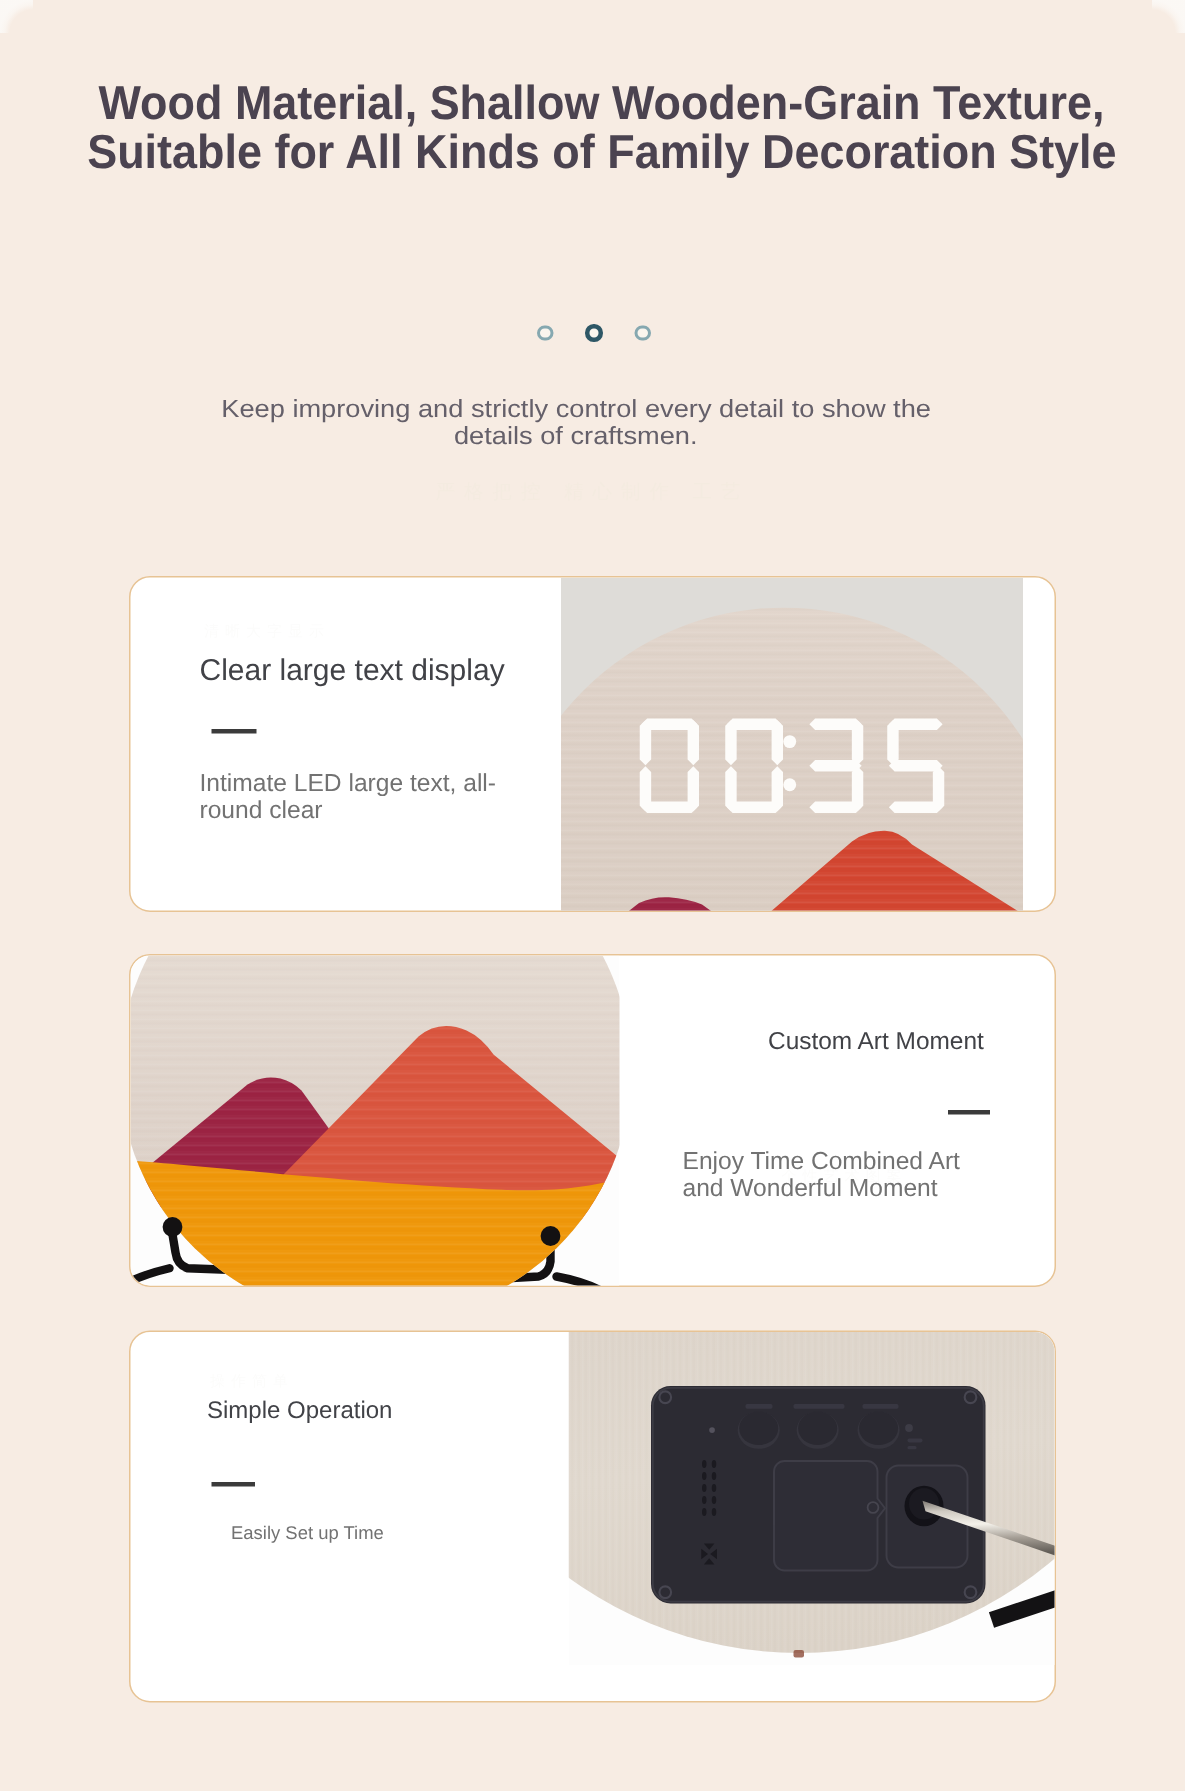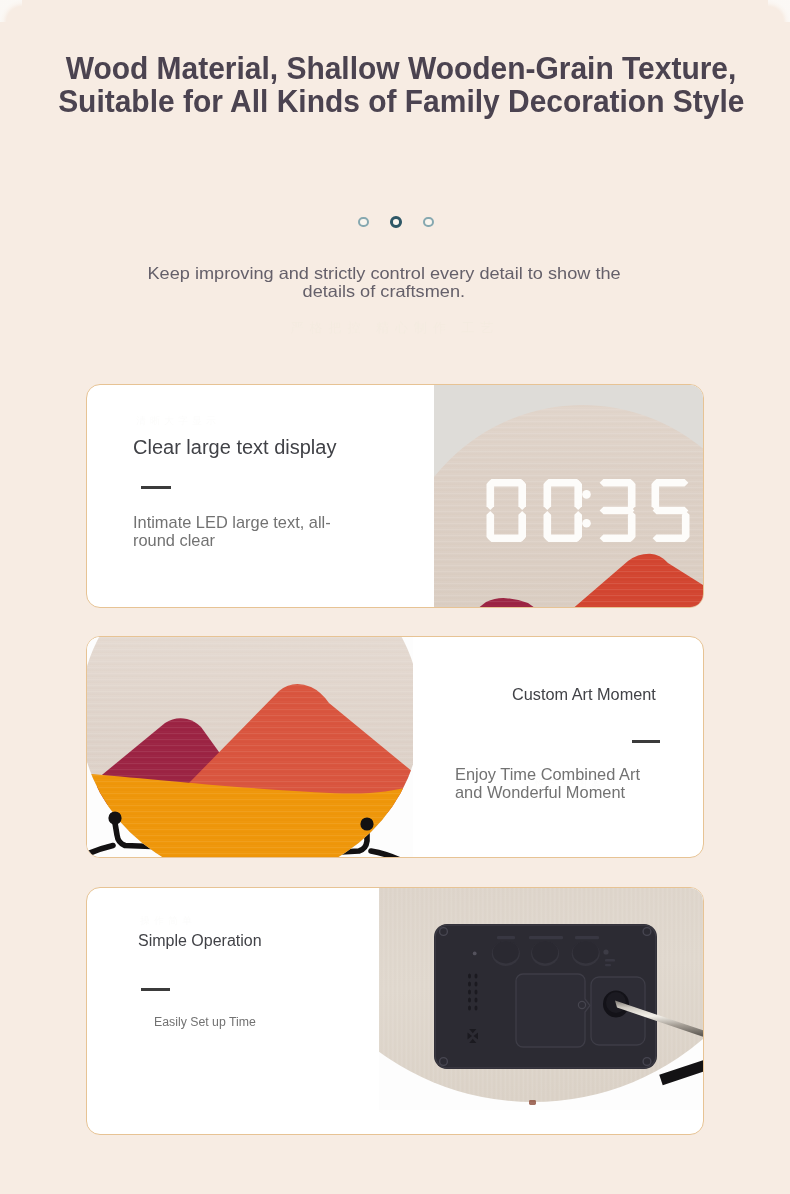--- a/index.html
+++ b/index.html
@@ -46,21 +46,21 @@
   </div>
   <div class="corner-tl"></div>
   <div class="corner-tr"></div>
   <div class="wm" style="top:319px;">严格把控 精心制作 工艺</div>
   <div class="subtitle">
     <span>Keep improving and strictly control every detail to show the</span><br>
     <span>details of craftsmen.</span>
   </div>
 
   <div class="card" id="card1">
-    <div class="pane-text" style="width:347px;">
+    <div class="pane-text" style="width:287px;">
       <div class="f-wm" style="left:49px;top:29px;">清晰大字显示</div>
       <div class="f-title" style="left:46px;top:51px;font-size:20px;">Clear large text display</div>
       <div class="f-rule" style="left:54px;top:101px;width:29.5px;"></div>
       <div class="f-desc" style="left:46px;top:129px;font-size:16.4px;line-height:17.6px;">
         <span>Intimate LED large text, all-</span><br>
         <span>round clear</span>
       </div>
     </div>
     <div class="pane-img" style="width:309px;">
         <svg class="ph" viewBox="0 0 308 224" width="308" height="224" preserveAspectRatio="none">

